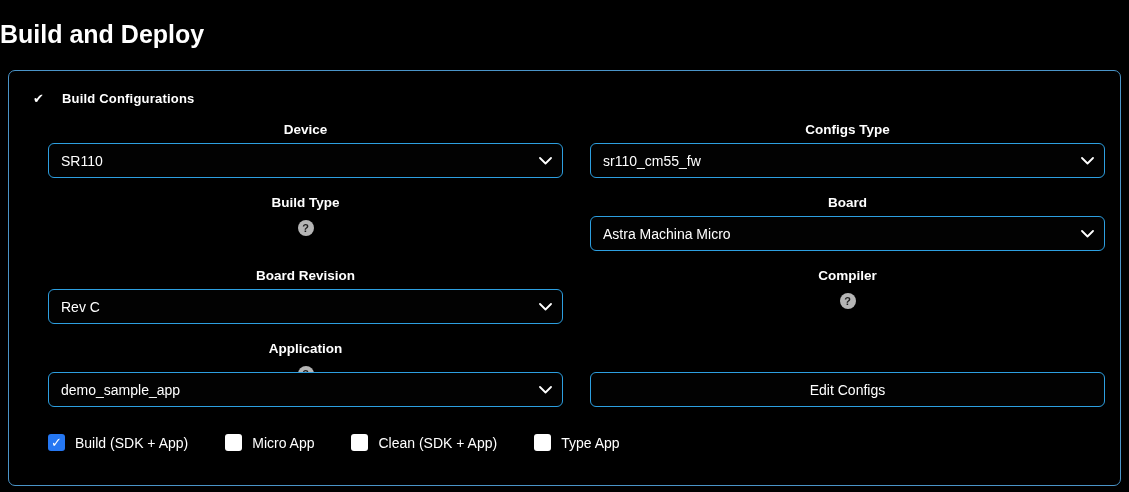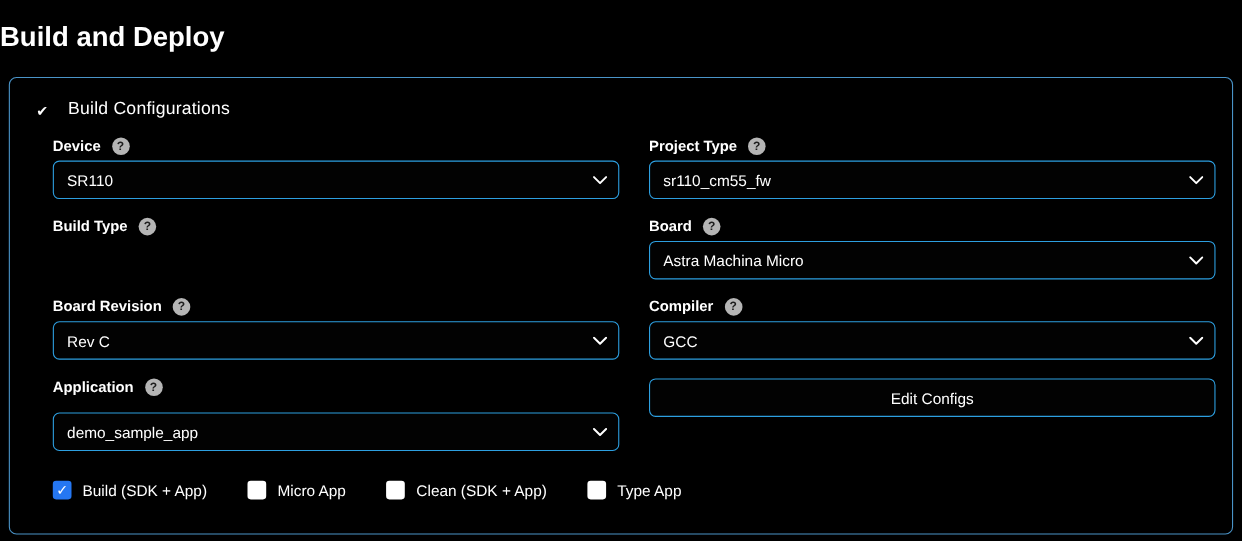--- a/index.html
+++ b/index.html
@@ -36,37 +36,38 @@
     align-items:center;
     gap:18px;
     margin-left:-15px;
   }
   .section-check{
     font-size:13px;
     line-height:1;
     color:var(--text);
   }
   .panel-title{
-    font-size:16px;
-    font-weight:normal;
+    font-size:13px;
+    font-weight:bold;
     letter-spacing:.2px;
   }
   .form-grid{
     margin-top:16px;
     display:grid;
     grid-template-columns:1fr 1fr;
     column-gap:27px;
     row-gap:17px;
   }
   .label-row{
     display:flex;
     align-items:center;
     gap:10px;
     margin-bottom:6px;
     height:15px;
+    flex-direction:column;
   }
   .field-label{
     font-size:13.5px;
     font-weight:bold;
   }
   .help-icon{
     width:16px;height:16px;
     border-radius:50%;
     background:var(--help-icon-bg);
     color:#1d1d1d;
@@ -94,21 +95,21 @@
   }
   .chevron{
     position:absolute;
     right:11px;top:50%;
     transform:translateY(-50%);
     pointer-events:none;
     display:flex;
   }
   .btn-cell{
     display:flex;
-    align-items:flex-start;
+    align-items:flex-end;
   }
   .edit-configs-btn{
     width:100%;
     height:35px;
     background:#020202;
     border:1.5px solid var(--control-border);
     border-radius:6px;
     color:var(--text);
     font-family:inherit;
     font-size:14px;
@@ -173,21 +174,21 @@
         <span class="chevron">
           <svg width="13" height="8" viewBox="0 0 13 8">
               <polyline points="1,1 6.5,6.5 12,1" fill="none" stroke="#ffffff" stroke-width="1.8" stroke-linecap="round" stroke-linejoin="round"></polyline>
             </svg>
         </span>
       </div>
     </div>
 
     <div class="field">
       <div class="label-row">
-        <span class="field-label">Project Type</span>
+        <span class="field-label">Configs Type</span>
         <span class="help-icon">?</span>
       </div>
       <div class="select-wrap">
         <select>
           <option>sr110_cm55_fw</option>
         </select>
         <span class="chevron">
           <svg width="13" height="8" viewBox="0 0 13 8">
               <polyline points="1,1 6.5,6.5 12,1" fill="none" stroke="#ffffff" stroke-width="1.8" stroke-linecap="round" stroke-linejoin="round"></polyline>
             </svg>
@@ -233,30 +234,20 @@
               <polyline points="1,1 6.5,6.5 12,1" fill="none" stroke="#ffffff" stroke-width="1.8" stroke-linecap="round" stroke-linejoin="round"></polyline>
             </svg>
         </span>
       </div>
     </div>
 
     <div class="field">
       <div class="label-row">
         <span class="field-label">Compiler</span>
         <span class="help-icon">?</span>
-      </div>
-      <div class="select-wrap">
-        <select>
-          <option>GCC</option>
-        </select>
-        <span class="chevron">
-          <svg width="13" height="8" viewBox="0 0 13 8">
-              <polyline points="1,1 6.5,6.5 12,1" fill="none" stroke="#ffffff" stroke-width="1.8" stroke-linecap="round" stroke-linejoin="round"></polyline>
-            </svg>
-        </span>
       </div>
     </div>
 
     <div class="field app">
       <div class="label-row">
         <span class="field-label">Application</span>
         <span class="help-icon">?</span>
       </div>
       <div class="select-wrap">
         <select>

